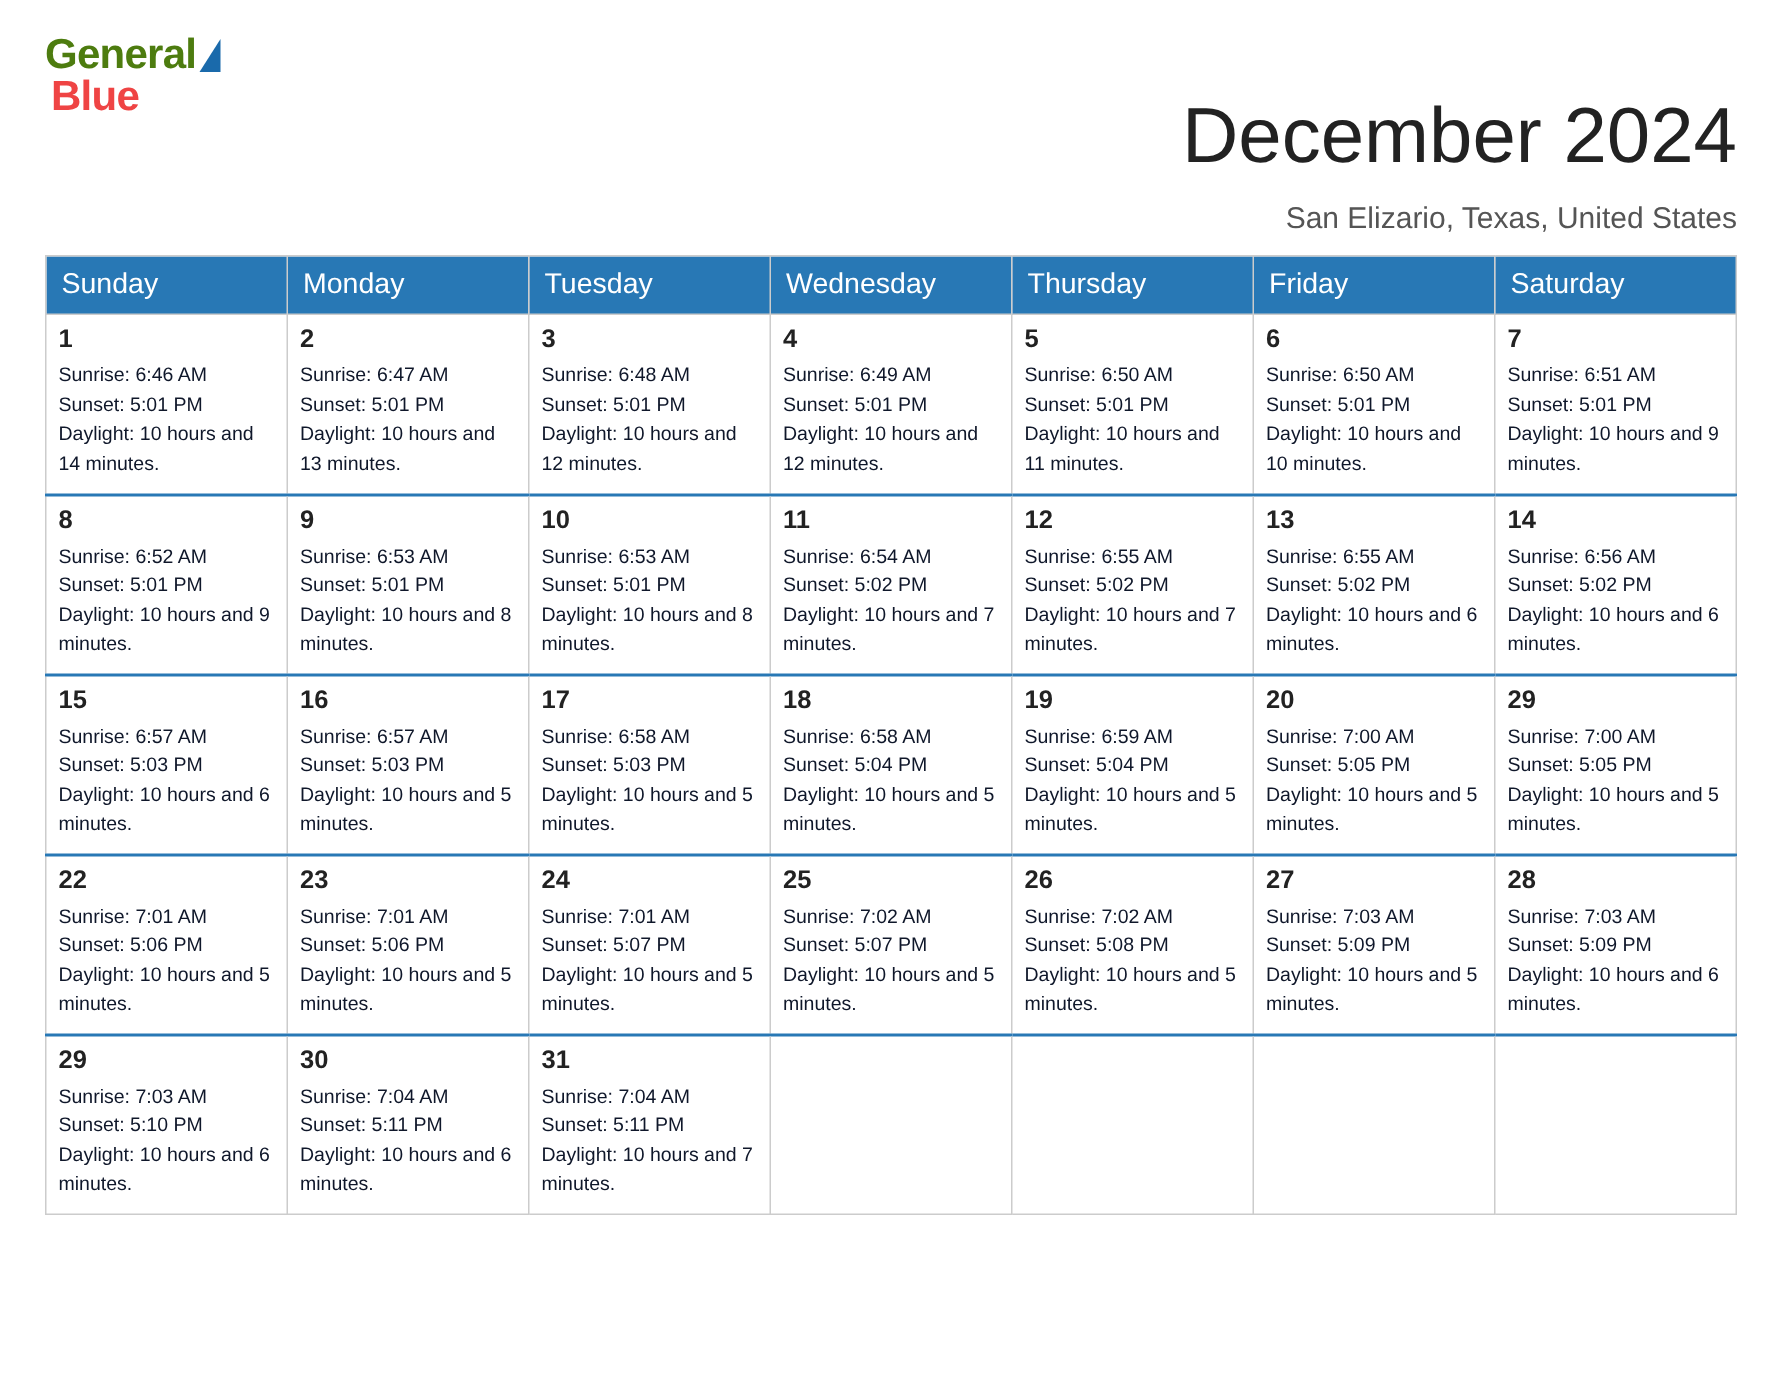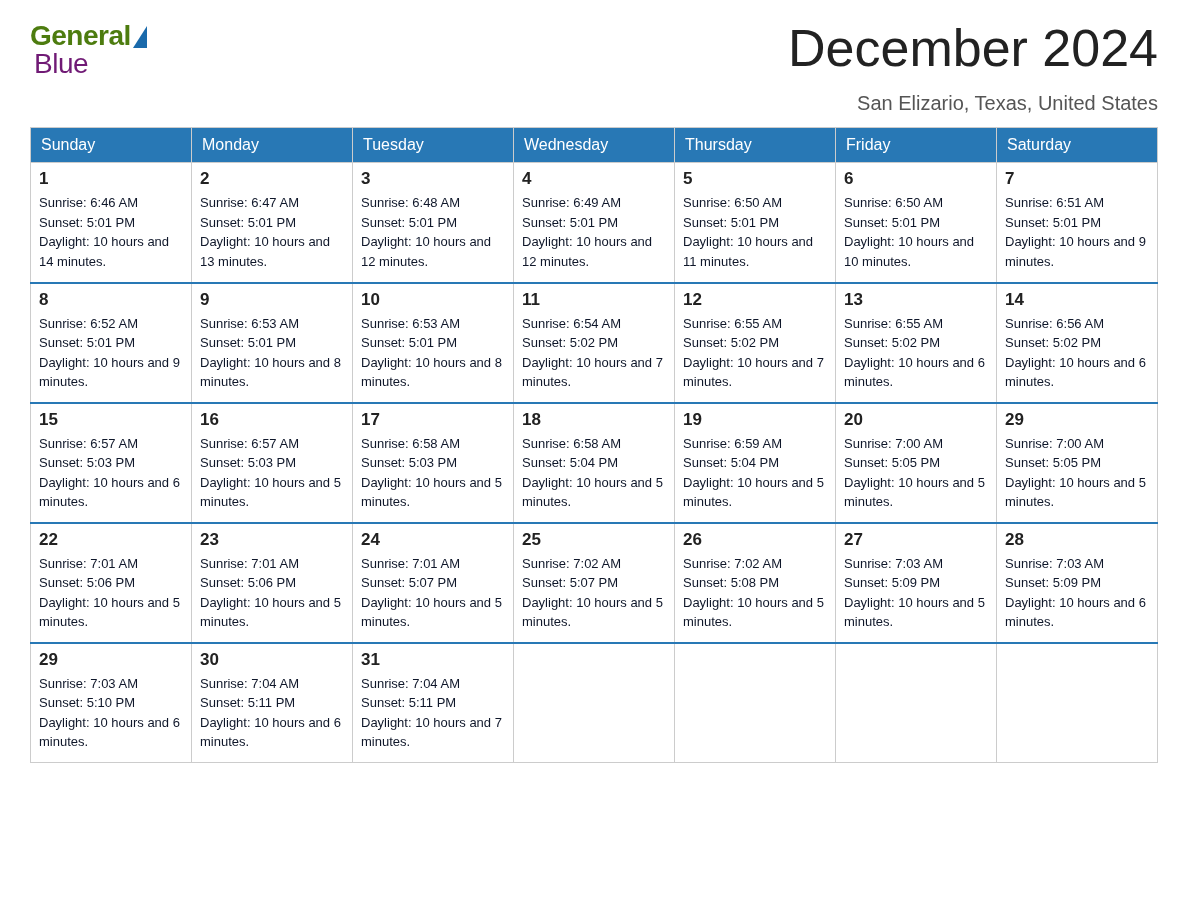--- a/index.html
+++ b/index.html
@@ -34,50 +34,51 @@
     .logo-triangle {
       width: 0;
       height: 0;
       border-left: 14px solid transparent;
       border-bottom: 22px solid #1a6aab;
       margin-left: 2px;
       margin-top: 2px;
     }
     .logo-blue {
       font-size: 28px;
-      font-weight: normal;
-      color: #701a75;
+      font-weight: bold;
+      color: #ef4444;
       margin-left: 2px;
       letter-spacing: -0.5px;
     }
     .title-section {
       text-align: right;
     }
     .main-title {
       font-size: 52px;
       font-weight: normal;
       color: #222;
       line-height: 1.1;
+      margin-top: 43px;
     }
     .subtitle {
       font-size: 20px;
       color: #555;
       margin-top: 15px;
     }
     .calendar {
       width: 100%;
       border-collapse: collapse;
       margin-top: 12px;
     }
     .calendar th {
       background-color: #2878b5;
       color: #fff;
       padding: 8px 10px;
       text-align: left;
-      font-size: 16px;
+      font-size: 19px;
       font-weight: normal;
       border: 1px solid #ccc;
     }
     .calendar td {
       border: 1px solid #ccc;
       vertical-align: top;
       padding: 6px 8px;
       font-size: 13px;
       color: #333;
       width: calc(100% / 7);

